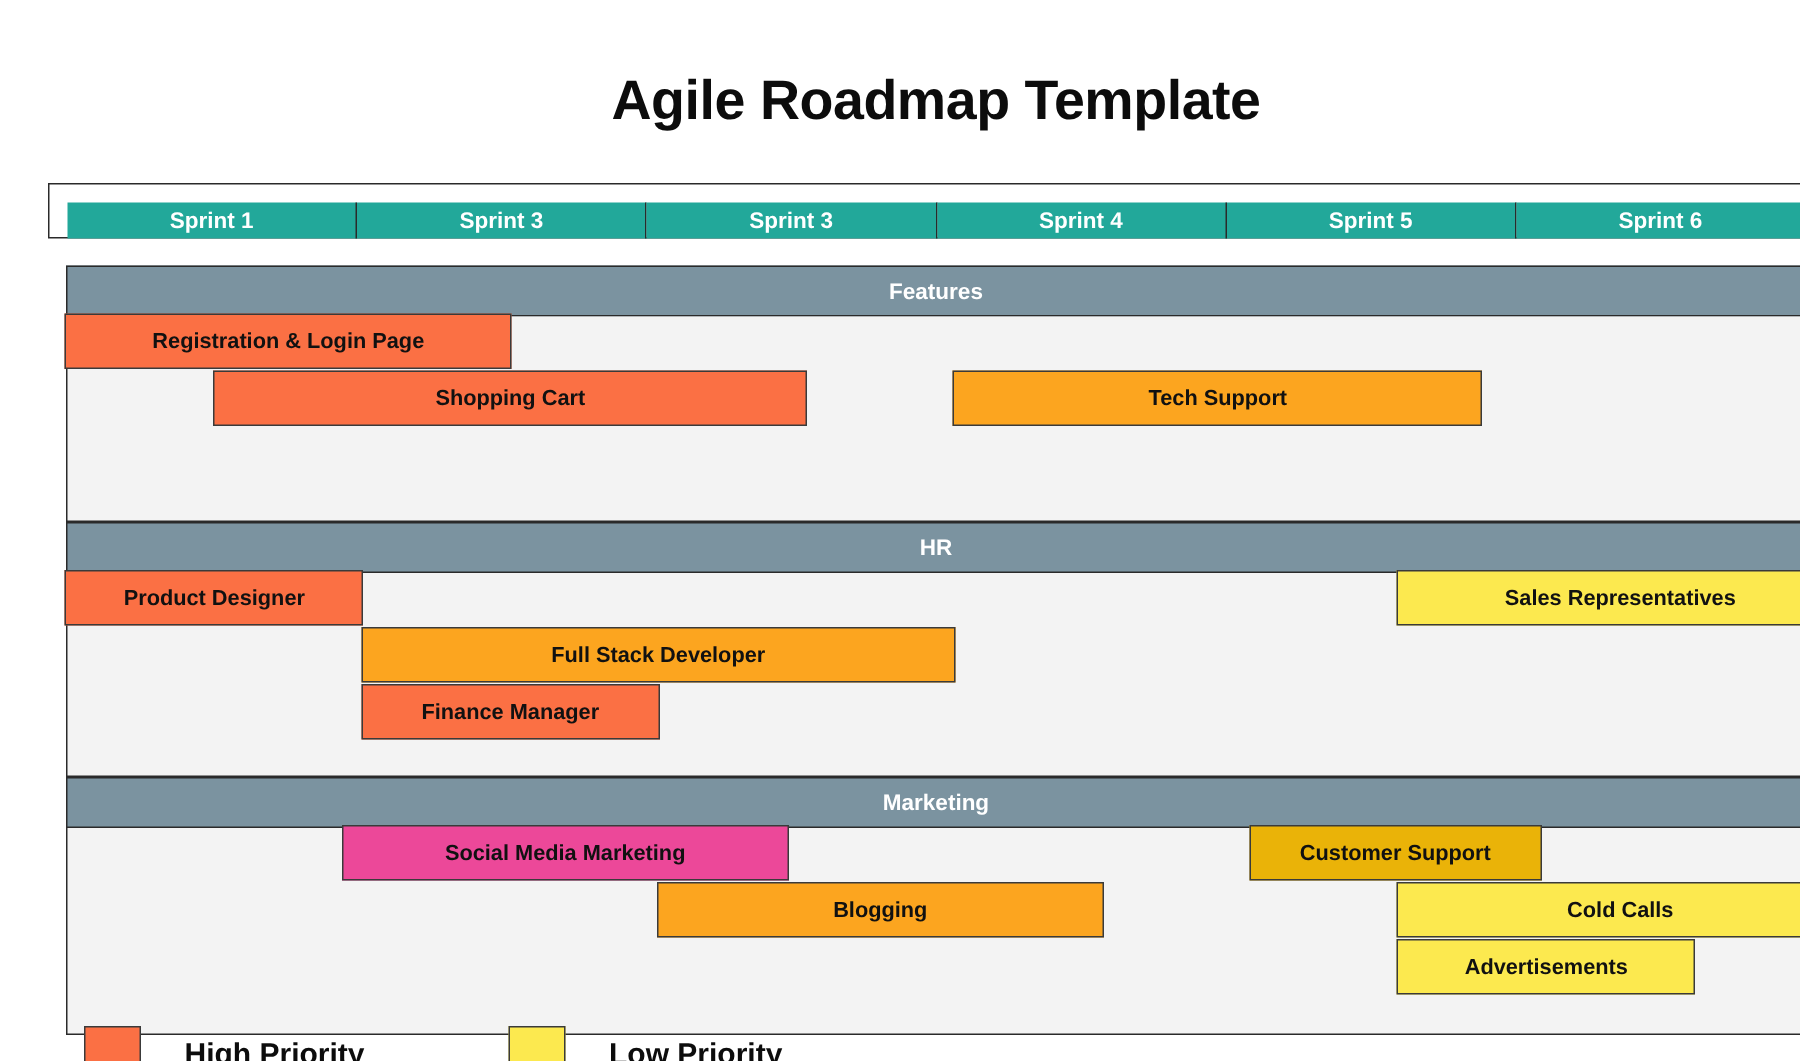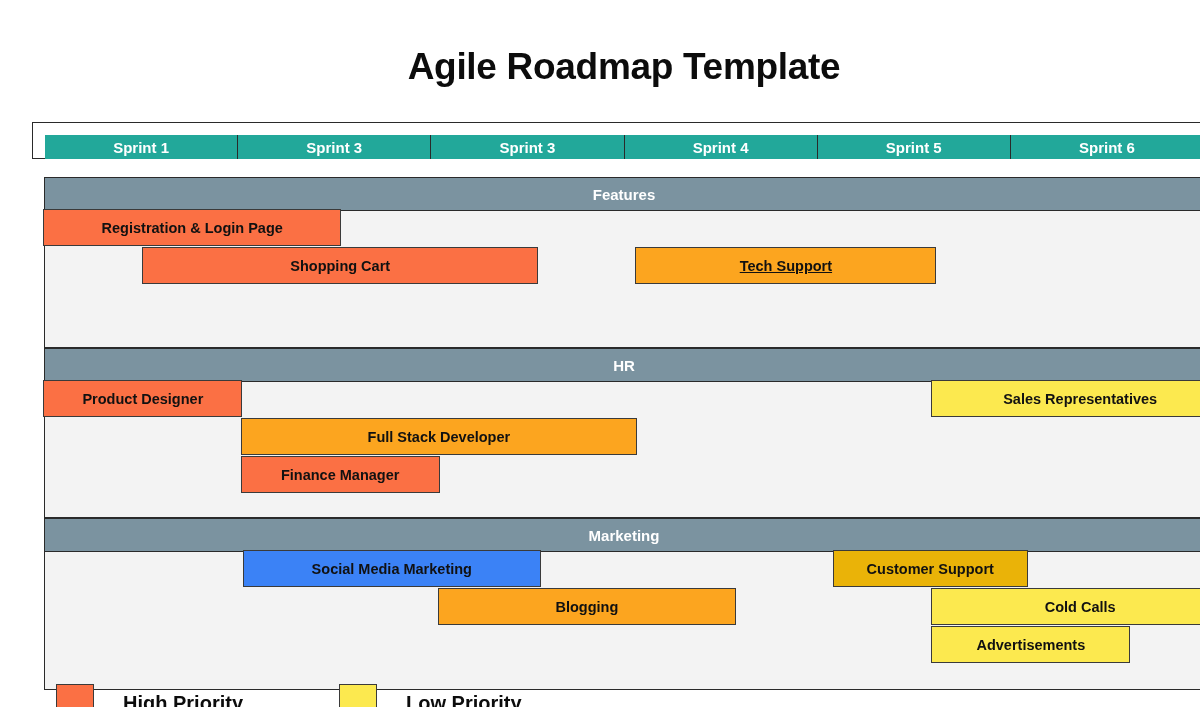--- a/index.html
+++ b/index.html
@@ -135,21 +135,21 @@
   <div id="sections-host">
       <div class="section" style="top: 141px;">
         <div class="section-band" style="height: 34px;">Features</div>
         <div class="section-body" style="height: 137px;">
           <div class="task-bar" style="left: -1.6px; width: 297.6px; top: -1.6px; height: 37px; background: rgb(251, 112, 68);">
             <span>Registration &amp; Login Page</span>
           </div>
           <div class="task-bar" style="left: 97.0667px; width: 396.267px; top: 36.4px; height: 37px; background: rgb(251, 112, 68);">
             <span>Shopping Cart</span>
           </div>
-          <div class="task-bar" style="left: 590.4px; width: 301px; top: 36.4px; height: 37px; background: rgb(252, 165, 31); text-decoration: underline;">
+          <div class="task-bar" style="left: 590.4px; width: 353px; top: 36.4px; height: 37px; background: rgb(252, 165, 31);">
             <span>Tech Support</span>
           </div>
         </div>
       </div>
       <div class="section" style="top: 312px;">
         <div class="section-band" style="height: 34px;">HR</div>
         <div class="section-body" style="height: 136px;">
           <div class="task-bar" style="left: -1.6px; width: 198.933px; top: -1.6px; height: 37px; background: rgb(251, 112, 68);">
             <span>Product Designer</span>
           </div>
@@ -160,21 +160,21 @@
             <span>Full Stack Developer</span>
           </div>
           <div class="task-bar" style="left: 195.733px; width: 198.933px; top: 74.4px; height: 37px; background: rgb(251, 112, 68);">
             <span>Finance Manager</span>
           </div>
         </div>
       </div>
       <div class="section" style="top: 482px;">
         <div class="section-band" style="height: 34px;">Marketing</div>
         <div class="section-body" style="height: 138px;">
-          <div class="task-bar" style="left: 198px; width: 297.6px; top: -1.6px; height: 37px; background: #3b82f6;">
+          <div class="task-bar" style="left: 183px; width: 297.6px; top: -1.6px; height: 37px; background: #ec4899;">
             <span>Social Media Marketing</span>
           </div>
           <div class="task-bar" style="left: 787.733px; width: 195px; top: -1.6px; height: 37px; background: #eab308; justify-content: center;">
             <span>Customer Support</span>
           </div>
           <div class="task-bar" style="left: 393.067px; width: 297.6px; top: 36.4px; height: 37px; background: rgb(252, 165, 31);">
             <span>Blogging</span>
           </div>
           <div class="task-bar" style="left: 886.4px; width: 297.6px; top: 36.4px; height: 37px; background: rgb(252, 233, 79);">
             <span>Cold Calls</span>

